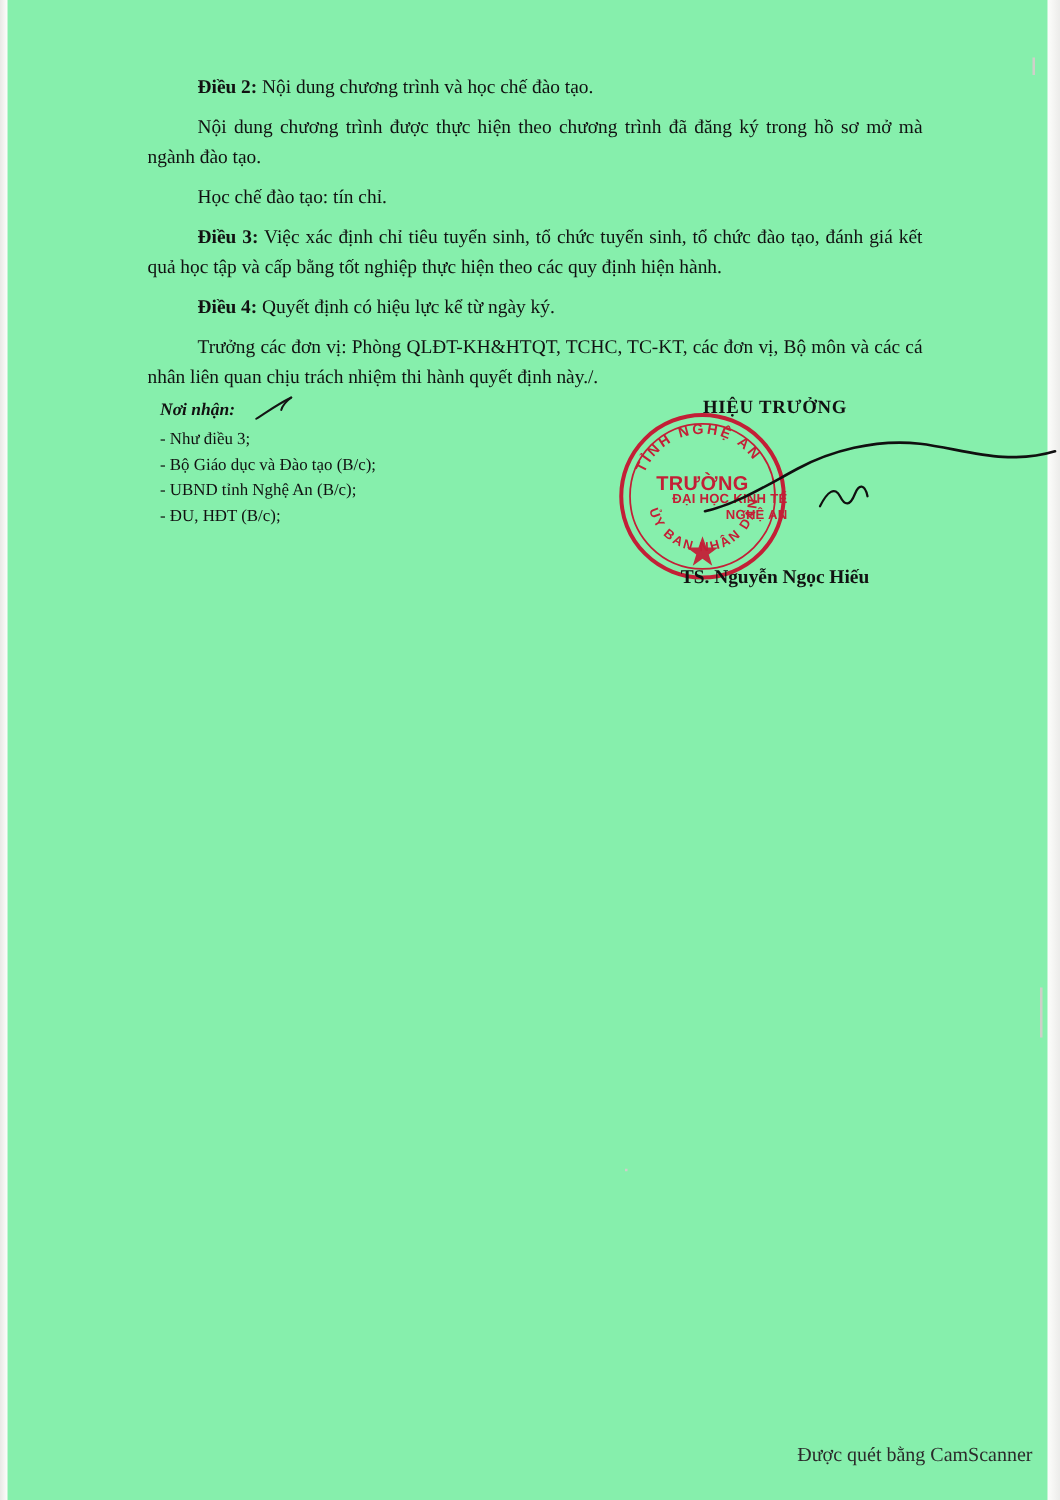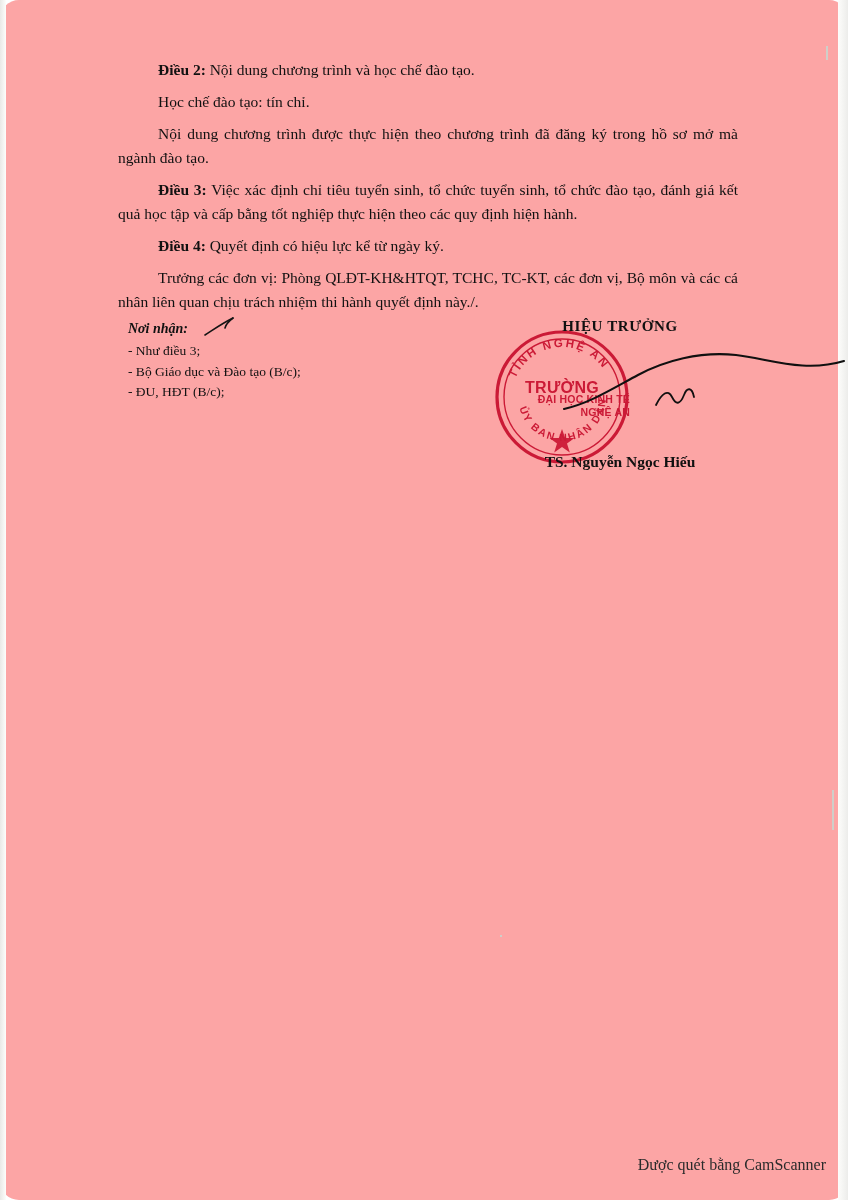--- a/index.html
+++ b/index.html
@@ -12,22 +12,21 @@
     background: #ffffff;
     font-family: "Liberation Serif", serif;
     color: #0d0d0d;
     position: relative;
     overflow: hidden;
   }
 
   .page {
     position: absolute;
     inset: 0;
-    background: #fca5a5;
-    border-radius: 19px;
+    background: #86efac;
   }
 
   
   .scan-edge-left {
     position: absolute;
     left: 0; top: 0; bottom: 0;
     width: 6px;
     background: linear-gradient(to right, #e9e9e6, #fdfdfb);
   }
   .scan-edge-right {
@@ -190,25 +189,25 @@
   <div class="scan-speck" style="left:832px;top:790px;width:2px;height:40px;"></div>
   <div class="scan-speck" style="left:500px;top:935px;width:2px;height:2px;"></div>
 
   <div class="doc-body">
 
     <p class="para">
       <b class="article-label">Điều 2:</b><span> Nội dung chương trình và học chế đào tạo.</span>
     </p>
 
     <p class="para">
+      <span>Nội dung chương trình được thực hiện theo chương trình đã đăng ký trong hồ sơ mở mà ngành đào tạo.</span>
+    </p>
+
+    <p class="para">
       <span>Học chế đào tạo: tín chỉ.</span>
-    </p>
-
-    <p class="para">
-      <span>Nội dung chương trình được thực hiện theo chương trình đã đăng ký trong hồ sơ mở mà ngành đào tạo.</span>
     </p>
 
     <p class="para">
       <b class="article-label">Điều 3:</b><span> Việc xác định chỉ tiêu tuyển sinh, tổ chức tuyển sinh, tổ chức đào tạo, đánh giá kết quả học tập và cấp bằng tốt nghiệp thực hiện theo các quy định hiện hành.</span>
     </p>
 
     <p class="para">
       <b class="article-label">Điều 4:</b><span> Quyết định có hiệu lực kể từ ngày ký.</span>
     </p>
 
@@ -216,20 +215,21 @@
       <span>Trưởng các đơn vị: Phòng QLĐT-KH&amp;HTQT, TCHC, TC-KT, các đơn vị, Bộ môn và các cá nhân liên quan chịu trách nhiệm thi hành quyết định này./.</span>
     </p>
 
   </div>
 
   <div class="recipients">
     <div class="title">Nơi nhận:</div>
     <ul>
       <li>- Như điều 3;</li>
       <li>- Bộ Giáo dục và Đào tạo (B/c);</li>
+      <li>- UBND tỉnh Nghệ An (B/c);</li>
       <li>- ĐU, HĐT (B/c);</li>
     </ul>
   </div>
 
   <svg class="pen-tick" viewBox="0 0 36 22">
     <path d="M2 19 C 10 14, 18 8, 30 2" stroke="#141414" stroke-width="1.6" fill="none" stroke-linecap="round"></path>
     <path d="M30 2 C 26 5, 23 8, 22 12" stroke="#141414" stroke-width="1.6" fill="none" stroke-linecap="round"></path>
   </svg>
 
   <div class="sign-block">

